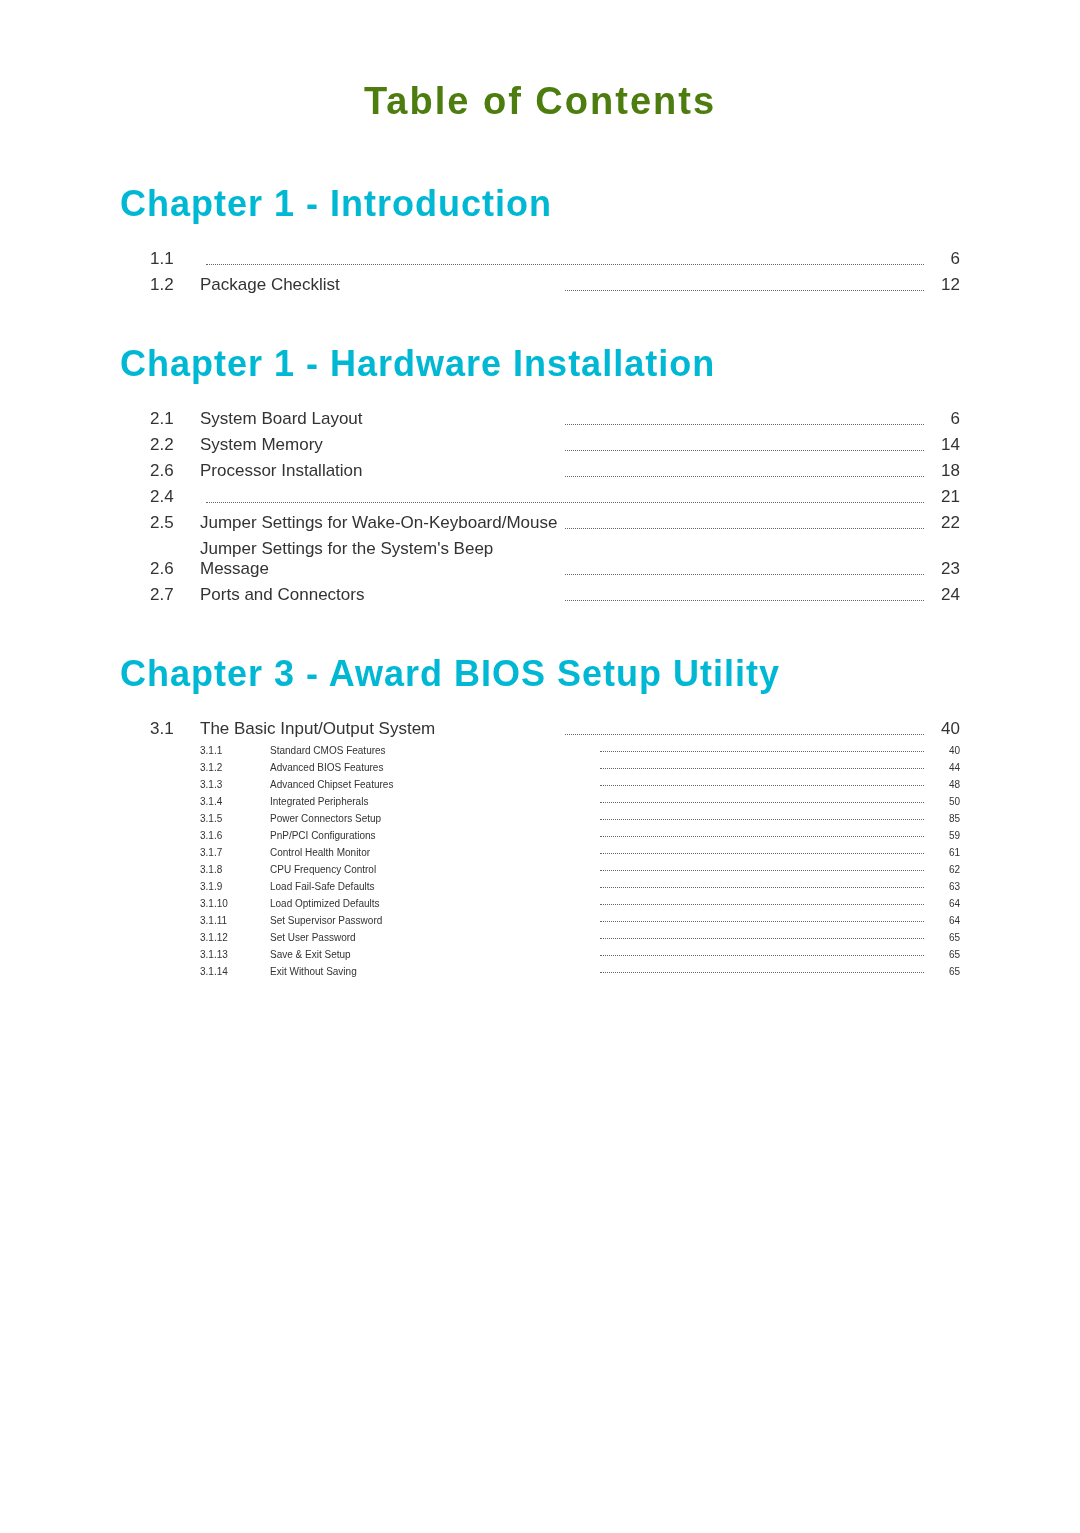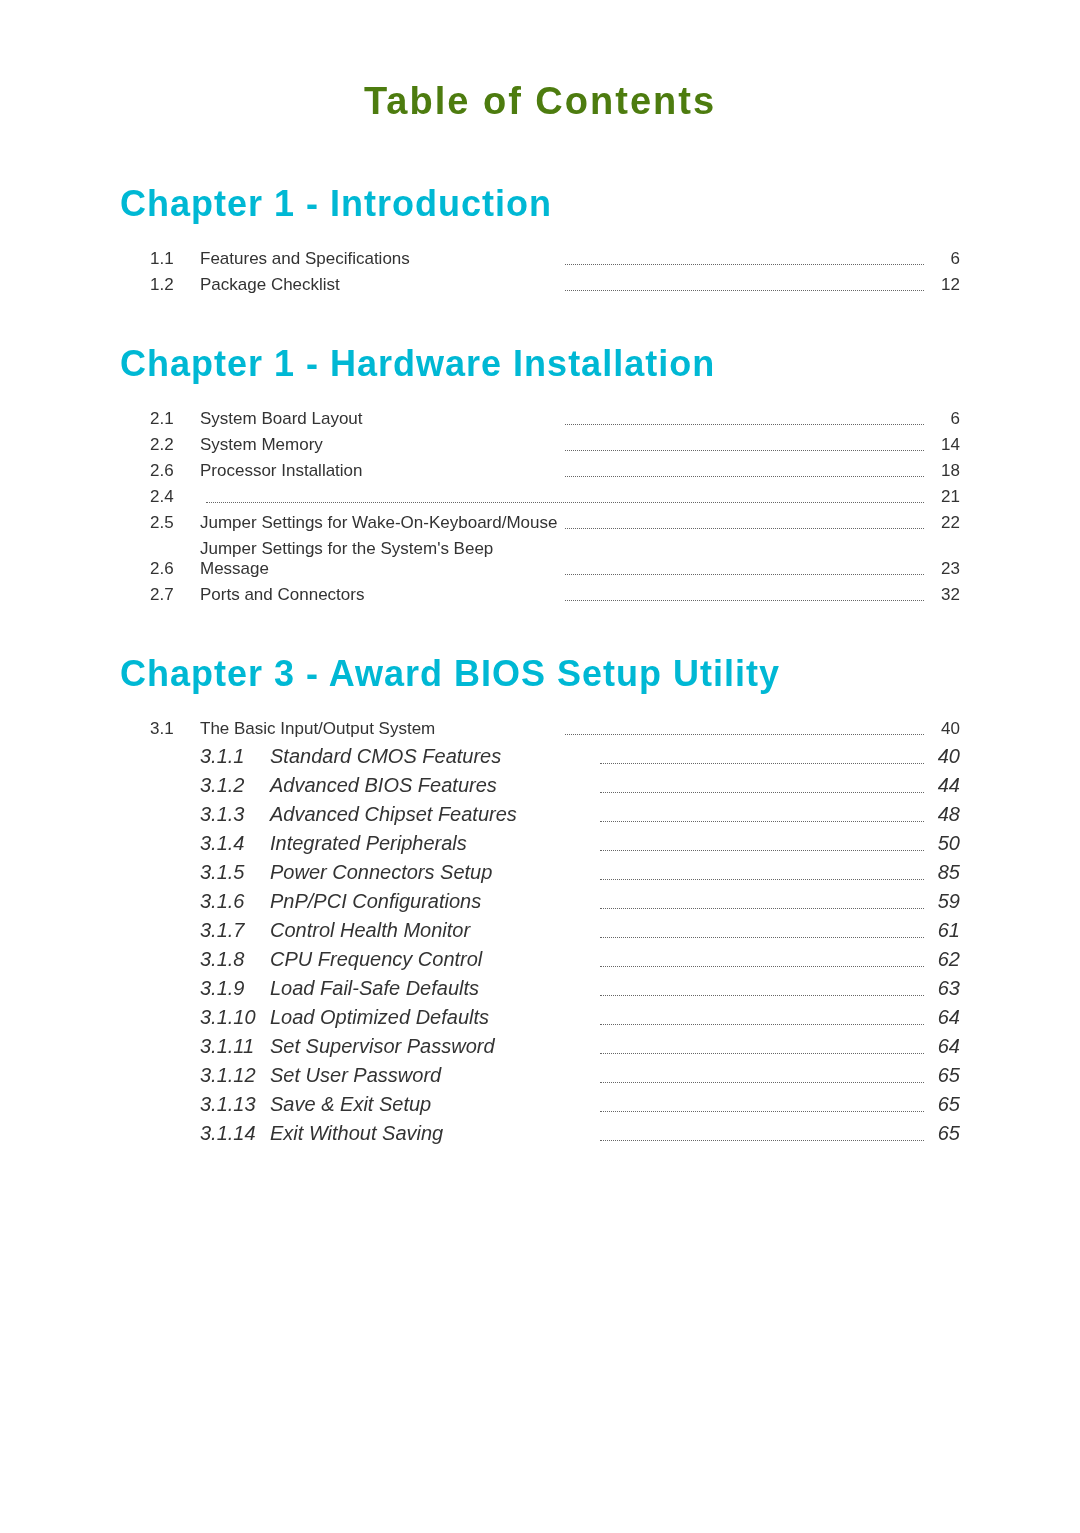--- a/index.html
+++ b/index.html
@@ -66,22 +66,21 @@
     .toc-entry .page-num {
       min-width: 30px;
       text-align: right;
       color: #333;
       flex-shrink: 0;
     }
 
     
     .toc-entry.sub {
       padding-left: 80px;
-      font-size: 20px;
-      font-style: italic;
+      font-size: 10px;
     }
 
     .toc-entry.sub .entry-number {
       min-width: 70px;
     }
 
     
     .toc-entry.level1 {
       padding-left: 30px;
     }
@@ -98,21 +97,20 @@
 <body>
 
 <h1 class="page-title">Table of Contents</h1>
 
 <div id="toc-container">
 
 <div class="chapter-block">
       <div class="chapter-heading">Chapter 1 - Introduction</div>
       <div class="toc-entry level1">
         <span class="entry-number">1.1</span>
-        <span class="entry-title">Features and Specifications</span>
         <span class="dots"></span>
         <span class="page-num">6</span>
       </div>
       <div class="toc-entry level1">
         <span class="entry-number">1.2</span>
         <span class="entry-title">Package Checklist</span>
         <span class="dots"></span>
         <span class="page-num">12</span>
       </div>
     </div>
@@ -150,21 +148,21 @@
       <div class="toc-entry level1">
         <span class="entry-number">2.6</span>
         <span class="entry-title">Jumper Settings for the System's Beep Message</span>
         <span class="dots"></span>
         <span class="page-num">23</span>
       </div>
       <div class="toc-entry level1">
         <span class="entry-number">2.7</span>
         <span class="entry-title">Ports and Connectors</span>
         <span class="dots"></span>
-        <span class="page-num">32</span>
+        <span class="page-num">24</span>
       </div>
     </div>
     <div class="chapter-block">
       <div class="chapter-heading">Chapter 3 - Award BIOS Setup Utility</div>
       <div class="toc-entry level1">
         <span class="entry-number">3.1</span>
         <span class="entry-title">The Basic Input/Output System</span>
         <span class="dots"></span>
         <span class="page-num">40</span>
       </div>

